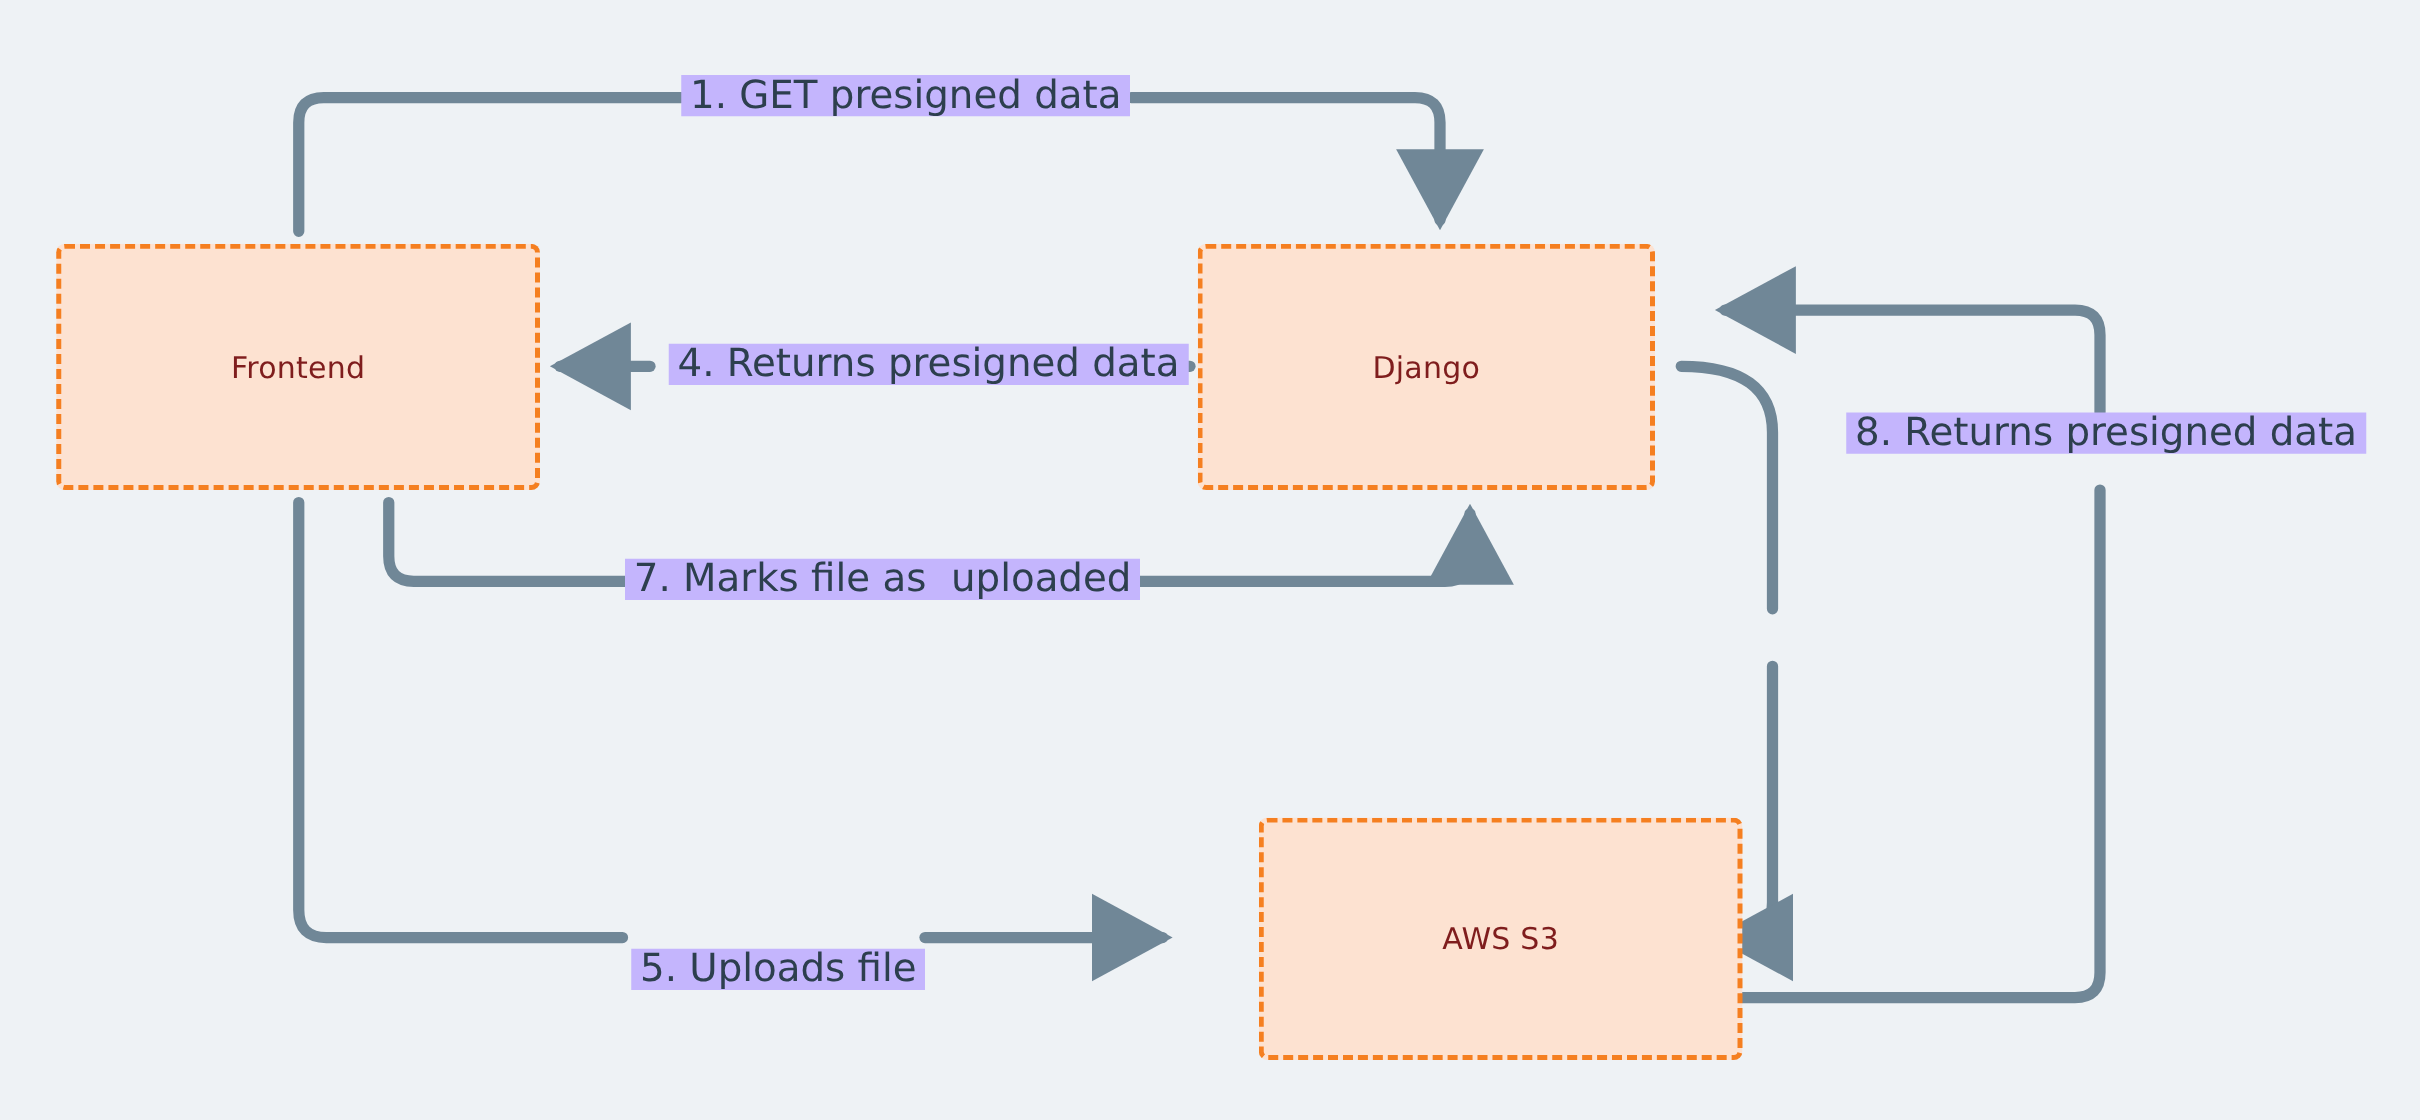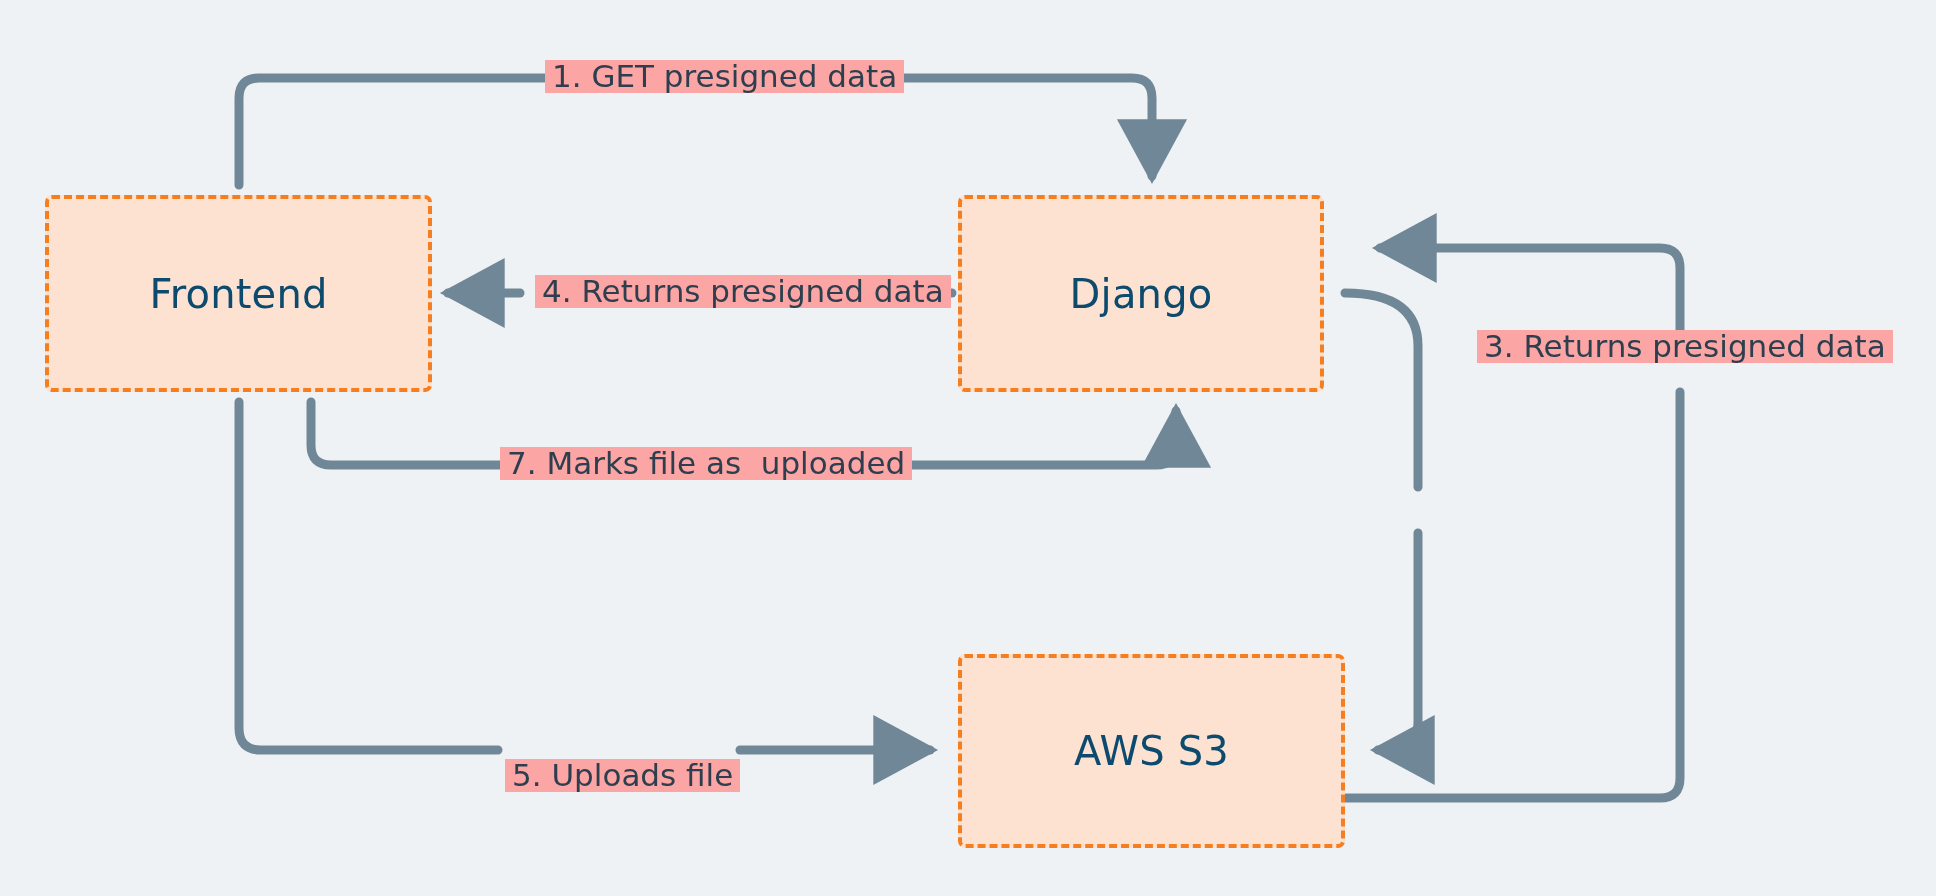--- a/index.html
+++ b/index.html
@@ -26,31 +26,31 @@
     position: absolute;
     box-sizing: border-box;
     background: #fde2d1;
     border: 4px dashed #f57f20;
     border-radius: 7px;
     display: flex;
     align-items: center;
     justify-content: center;
   }
   .node-label {
-    font-size: 40px;
-    color: #0c4a6e;
+    font-size: 24px;
+    color: #7f1d1d;
     letter-spacing: 0.2px;
     white-space: pre;
   }
   .edge-label {
     position: absolute;
     font-size: 31px;
     color: #2d3f4e;
     white-space: pre;
-    background: #fca5a5;
+    background: #c4b5fd;
     padding: 0 7px;
     line-height: 1.05;
   }
 </style>
 </head>
 <body>
 
 <div id="canvas">
 
   <svg class="edges" viewBox="0 0 1936 896" xmlns="http://www.w3.org/2000/svg">
@@ -83,28 +83,28 @@
   </svg>
 
   <div class="node" style="left:45px; top:195px; width:387px; height:197px;">
     <span class="node-label">Frontend</span>
   </div>
 
   <div class="node" style="left:958px; top:195px; width:366px; height:197px;">
     <span class="node-label">Django</span>
   </div>
 
-  <div class="node" style="left:958px; top:654px; width:387px; height:194px;">
+  <div class="node" style="left:1007px; top:654px; width:387px; height:194px;">
     <span class="node-label">AWS S3</span>
   </div>
 
   <div class="edge-label" style="left:545px; top:60px;">1. GET presigned data</div>
 
   <div class="edge-label" style="left:535px; top:275px;">4. Returns presigned data</div>
 
   <div class="edge-label" style="left:500px; top:447px;">7. Marks file as  uploaded</div>
 
 
-  <div class="edge-label" style="left:1477px; top:330px;">3. Returns presigned data</div>
+  <div class="edge-label" style="left:1477px; top:330px;">8. Returns presigned data</div>
 
   <div class="edge-label" style="left:505px; top:732px;margin-top:27px;">5. Uploads file</div>
 
 </div>
 
 </body></html>

